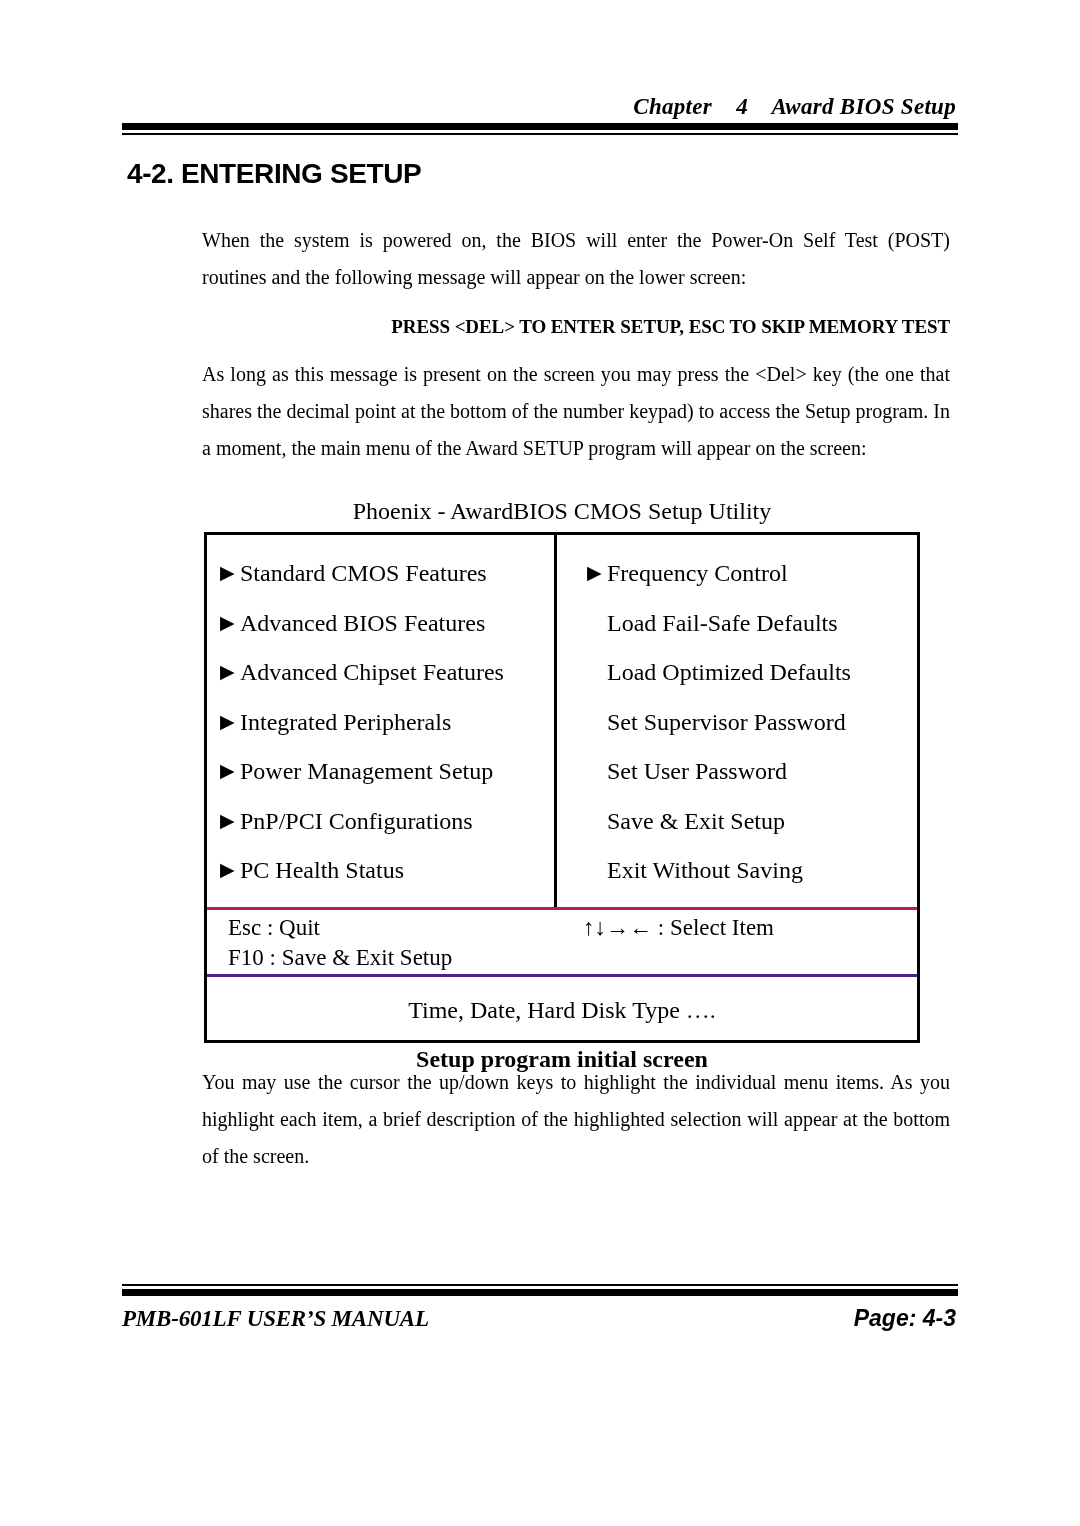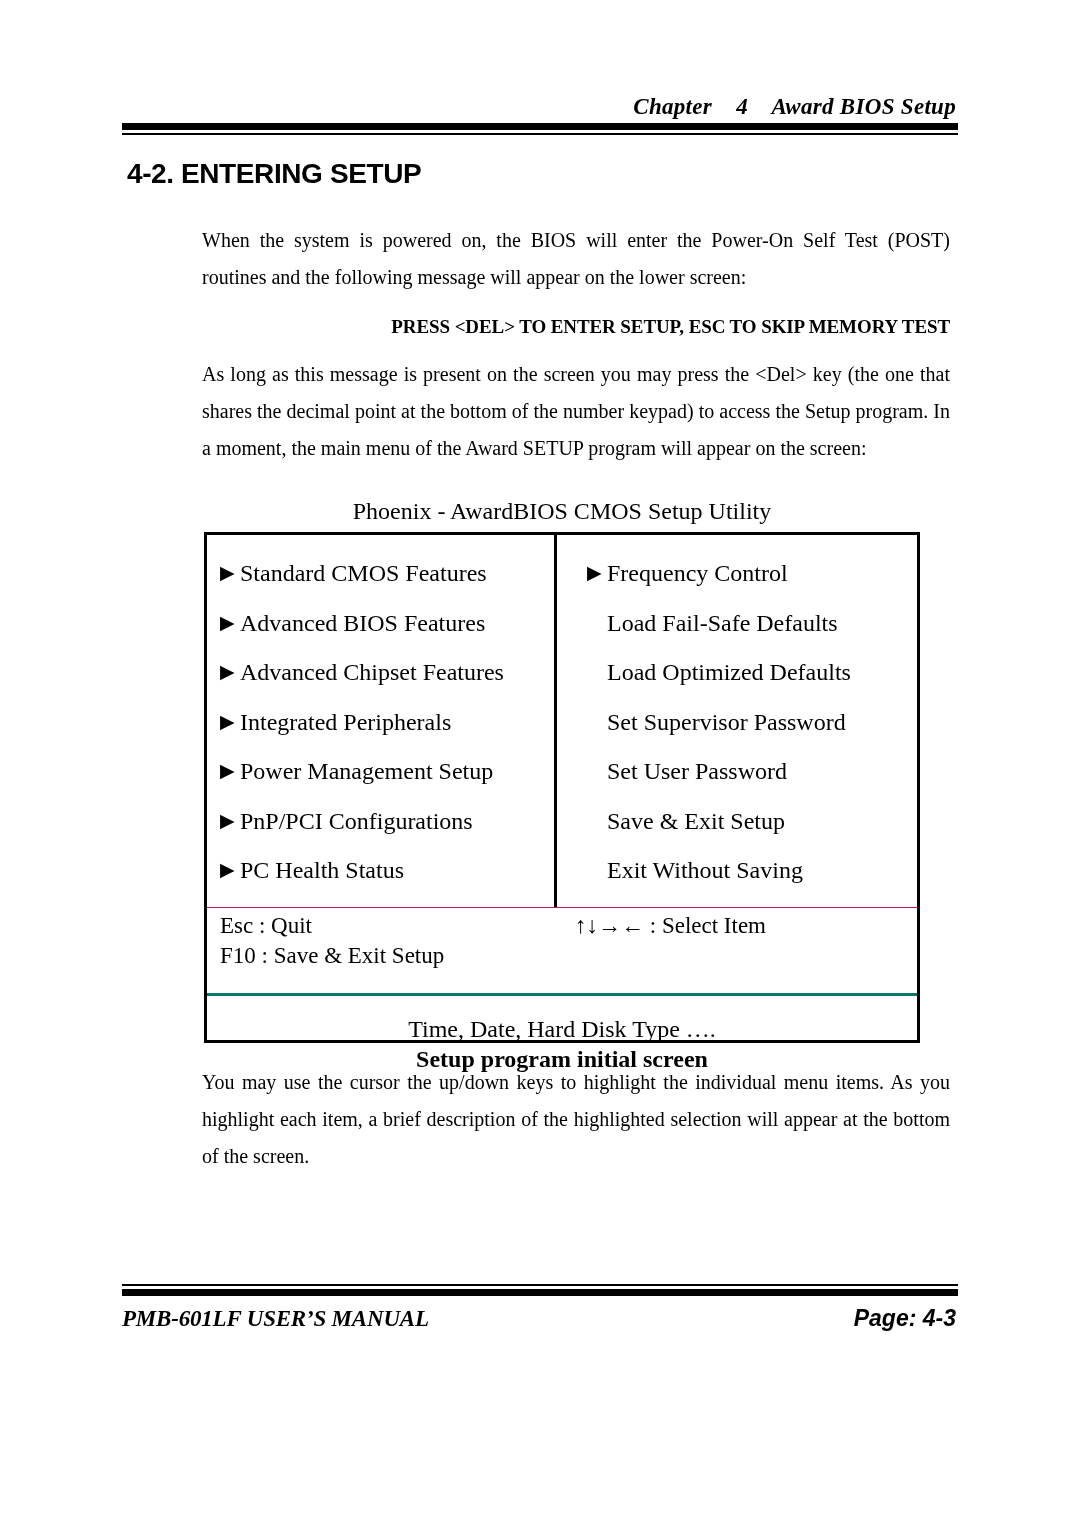--- a/index.html
+++ b/index.html
@@ -152,40 +152,40 @@
     font-size: 19px;
     line-height: 1.3;
     flex: 0 0 auto;
   }
   .arrow-mark.blank {
     visibility: hidden;
   }
 
   .bios-keys {
     position: relative;
-    border-top: 1px solid #be185d;
-    height: 86px;
+    border-top: 3px solid #be185d;
+    height: 67px;
     box-sizing: border-box;
-    padding: 3px 0 0 13px;
+    padding: 3px 0 0 21px;
   }
   .bios-keys-row {
     position: relative;
     font-size: 23px;
     line-height: 30px;
     height: 30px;
     white-space: nowrap;
   }
   .bios-keys-right {
     position: absolute;
     left: 355px;
     top: 0;
   }
 
   .bios-desc {
-    border-top: 3px solid #0f766e;
+    border-top: 3px solid #4c1d95;
     height: 66px;
     display: flex;
     align-items: center;
     justify-content: center;
     font-size: 24px;
     white-space: nowrap;
   }
 
   .figure-caption {
     position: absolute;

